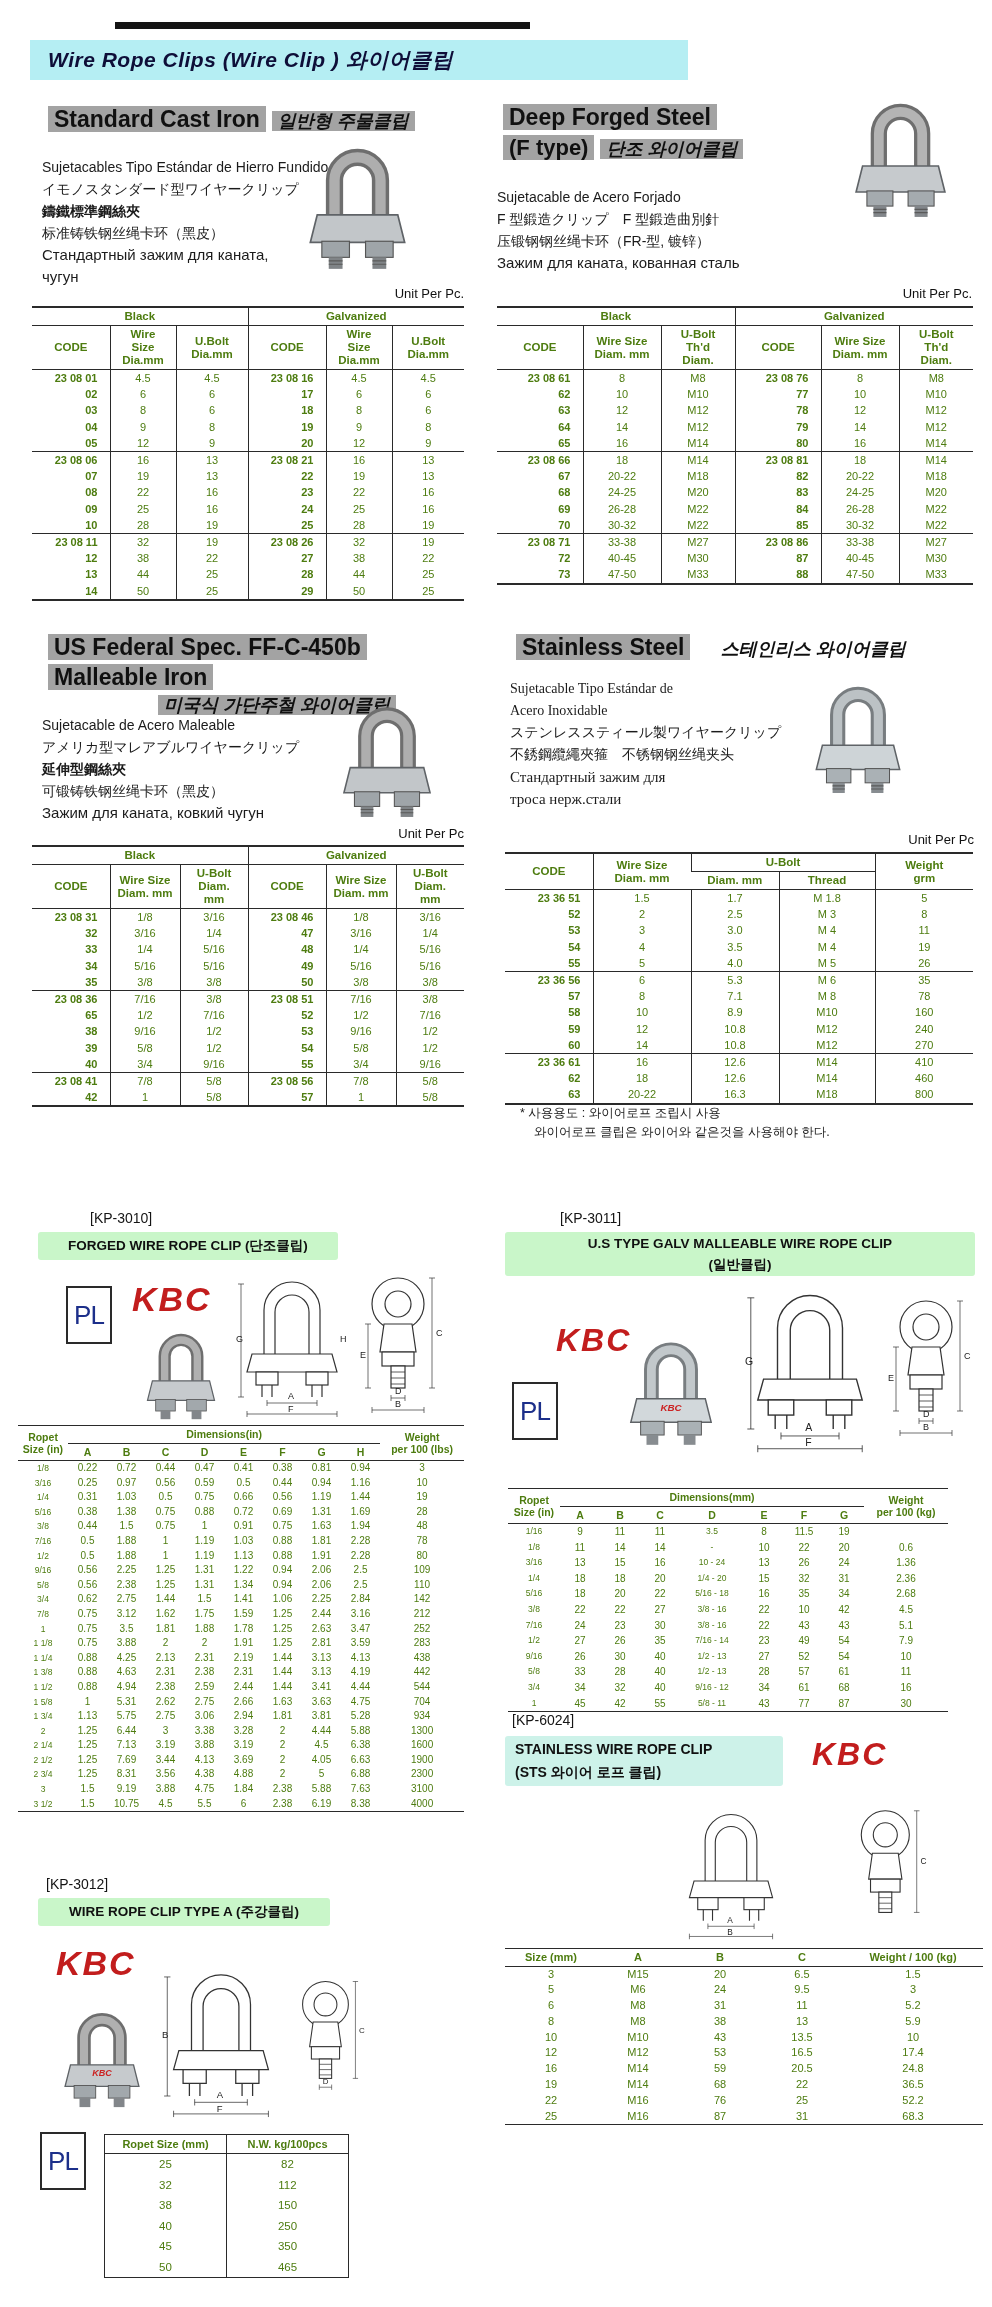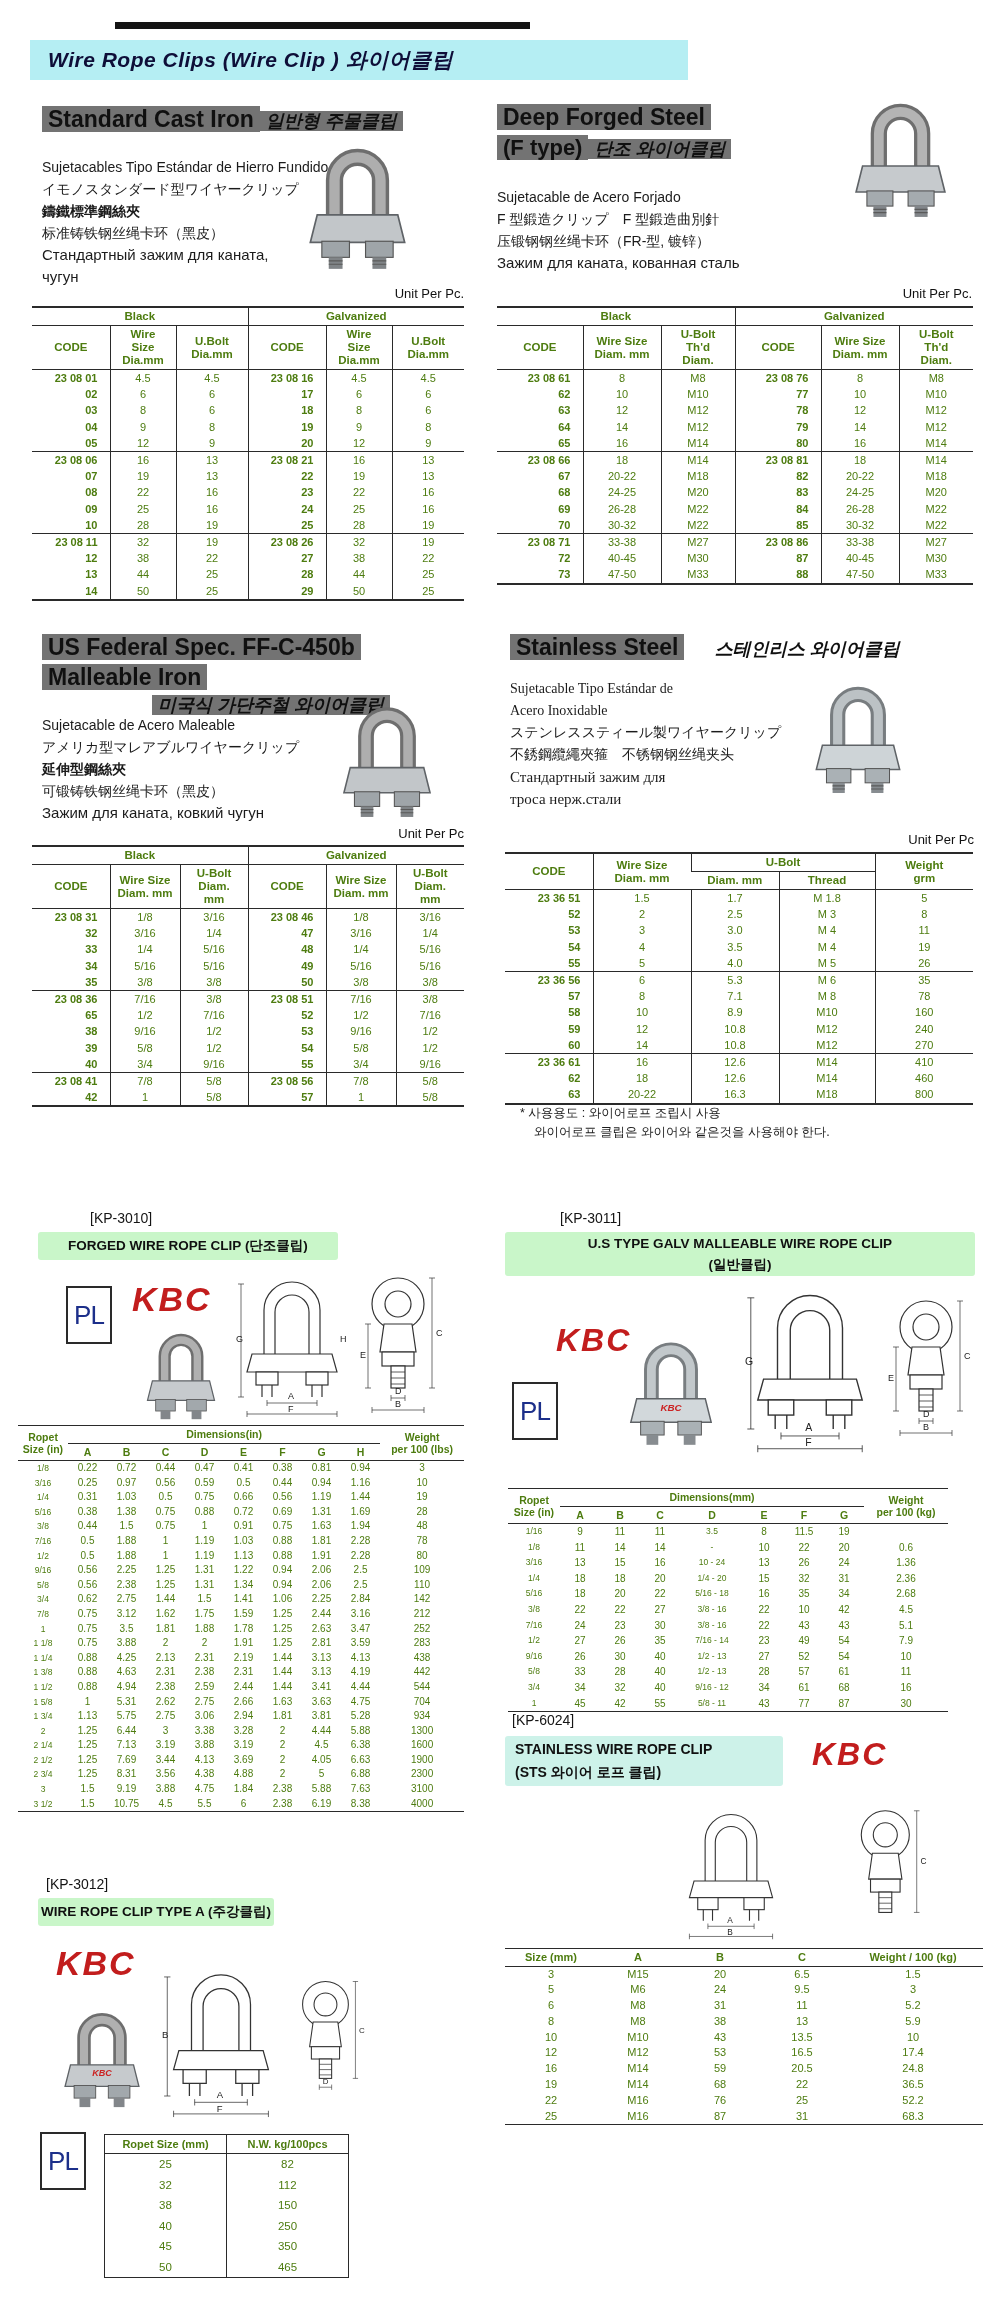--- a/index.html
+++ b/index.html
@@ -2,21 +2,21 @@
 <html><head>
 <meta charset="utf-8">
 <style>
   html,body{margin:0;padding:0;background:#e8e8e8;}
   .page{position:relative;width:992px;height:2307px;background:#ffffff;margin:0 auto;
         font-family:"Liberation Sans","DejaVu Sans",sans-serif;color:#1b1b1b;overflow:hidden;}
   .abs{position:absolute;}
   .topbar{background:#141414;}
   .banner{background:#b5eef3;font-weight:bold;font-style:italic;font-size:21px;color:#0e0e38;
           line-height:40px;padding-left:18px;letter-spacing:.5px;}
-  .hl{background:#737373;padding:0 6px;}
+  .hl{background:#a3a3a3;padding:0 6px;margin-left:6px;}
   .h-en{font-weight:bold;font-size:23px;color:#101010;}
   .h-en2{font-weight:bold;font-size:22px;color:#101010;}
   .h-kr{font-weight:bold;font-style:italic;font-size:18px;color:#101010;}
   .desc div{line-height:22px;white-space:nowrap;font-size:14px;}
   .unit{font-size:13px;text-align:right;color:#111;}
   table.dt{border-collapse:collapse;table-layout:fixed;color:#4d7c0f;}
   .dt th{font-weight:bold;white-space:pre-line;text-align:center;vertical-align:middle;padding:2px 1px;}
   .dt td{text-align:center;white-space:nowrap;overflow:hidden;padding:0 2px;}
   .grid{border-top:2px solid #2a2a2a;border-bottom:2px solid #2a2a2a;}
   .grid thead th{border-bottom:1.2px solid #2a2a2a;font-size:11.5px;line-height:13px;}
@@ -1403,21 +1403,21 @@
           <td class="c0">25</td>
           <td class="c1">M16</td>
           <td class="c2">87</td>
           <td class="c3">31</td>
           <td class="c4">68.3</td>
         </tr>
       </tbody>
     </table>
 
   <div class="abs code-label" style="left:46px;top:1876px;">[KP-3012]</div>
-  <div class="abs gbar" style="left:38px;top:1898px;width:236px;height:28px;line-height:28px;font-size:13.5px;border-radius:3px;">WIRE ROPE CLIP TYPE A (주강클립)</div>
+  <div class="abs gbar" style="left:38px;top:1898px;width:292px;height:28px;line-height:28px;font-size:13.5px;border-radius:3px;">WIRE ROPE CLIP TYPE A (주강클립)</div>
   <div class="abs kbc" style="left:56px;top:1944px;font-size:34px;">KBC</div>
   <svg class="abs" style="left:56px;top:2000px;" width="92" height="108" viewBox="0 0 100 120">
     <path d="M30 76 V42 A20 20 0 0 1 70 42 V76" stroke="#6e6e6e" stroke-width="15" fill="none"></path>
     <path d="M30 76 V42 A20 20 0 0 1 70 42 V76" stroke="#b0b0b0" stroke-width="9" fill="none"></path>
     <path d="M15 72 H85 L91 96 H9 Z" fill="#c6cacd" stroke="#5f6367" stroke-width="1.5"></path>
     <text x="50" y="84" fill="#c22" font-size="10" text-anchor="middle" font-style="italic" font-weight="bold">KBC</text>
     <rect x="19" y="95" width="24" height="14" fill="#a2a8ac" stroke="#555"></rect>
     <rect x="57" y="95" width="24" height="14" fill="#a2a8ac" stroke="#555"></rect>
     <rect x="25" y="109" width="12" height="10" fill="#82868a"></rect>
       <rect x="63" y="109" width="12" height="10" fill="#82868a"></rect>

